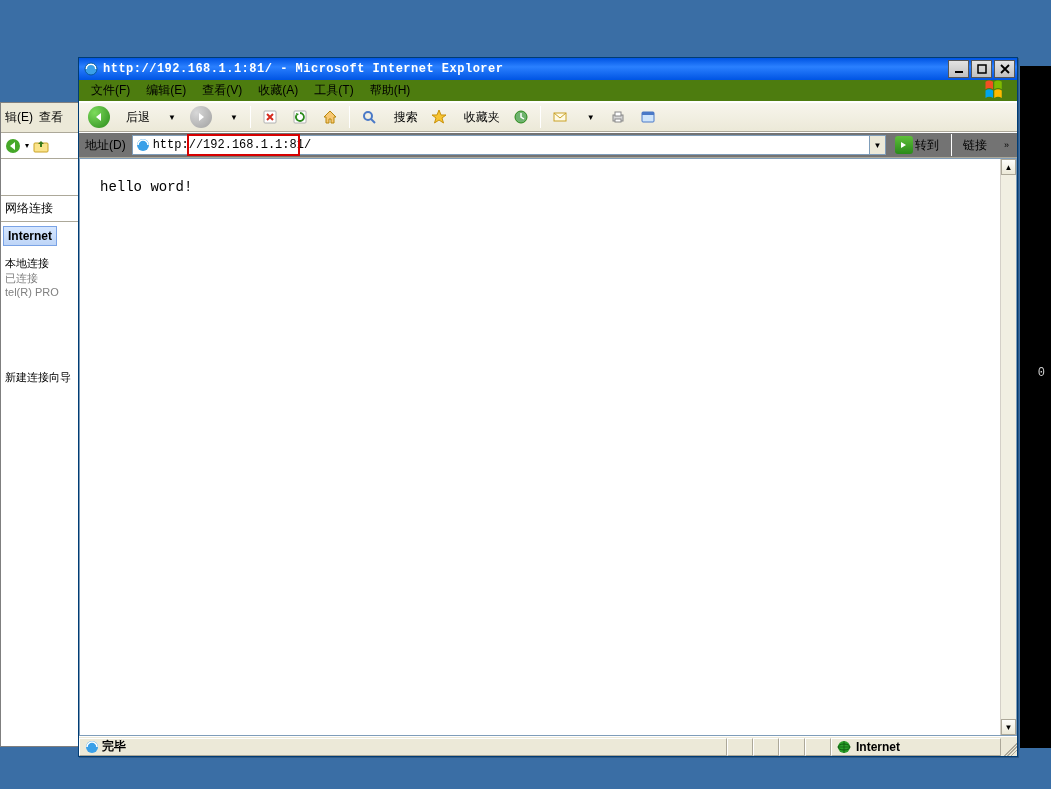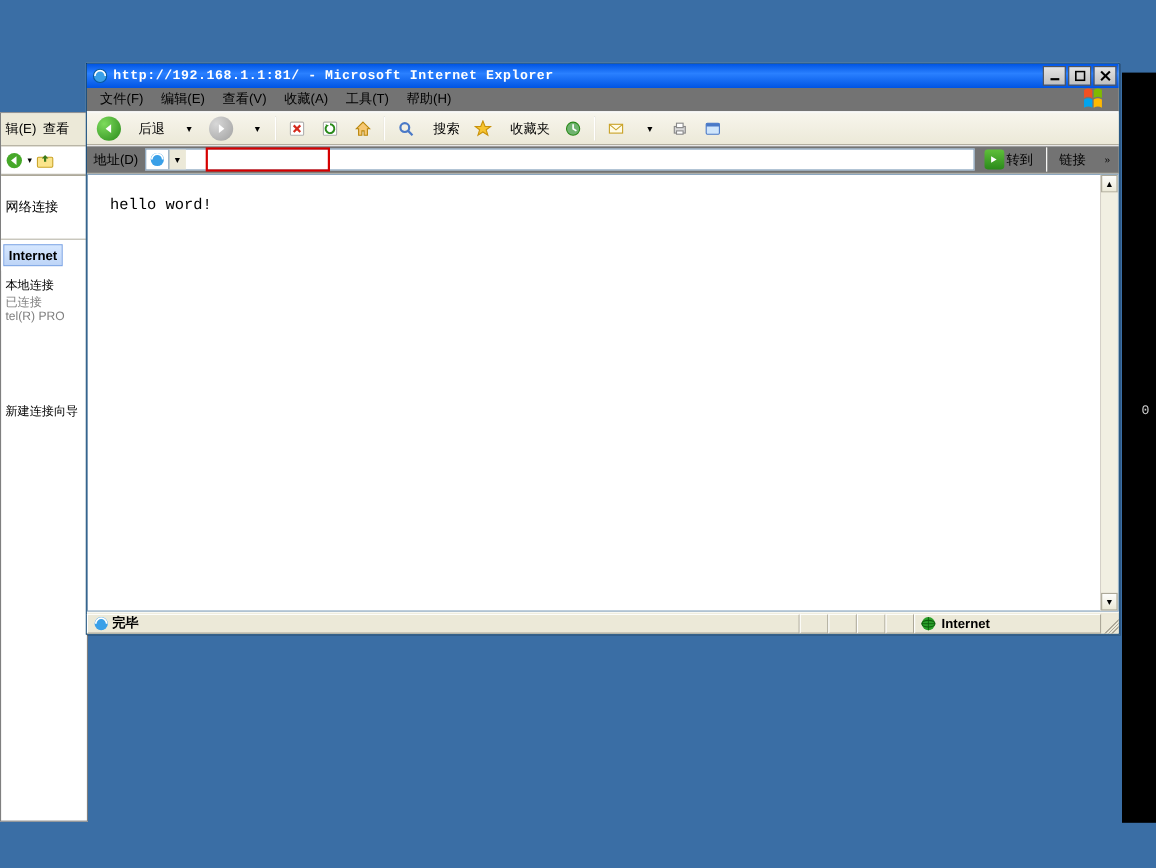--- a/index.html
+++ b/index.html
@@ -39,29 +39,29 @@
   }
   .bg-left-window .sel {
     background: linear-gradient(#d6e7ff,#bed5f7);
     border: 1px solid #7aa3e5;
     padding: 2px 4px; display:inline-block; font-weight:bold;
   }
   .bg-left-window .section {
     padding: 6px 4px; font-size: 11px; color: #000;
   }
   .bg-left-window .grey { color: #808080; }
-  .bg-left-window .hdr { padding:20px 4px; background:#fff; border-top:1px solid #aca899; border-bottom:1px solid #aca899;}
+  .bg-left-window .hdr { padding:4px 4px; background:#fff; border-top:1px solid #aca899; border-bottom:1px solid #aca899;margin-top:36px;}
   .mini-icon {
     width: 16px; height: 16px; display:inline-block; vertical-align:middle;
   }
   
   .ie-window {
     position: absolute;
     left: 78px; top: 57px;
-    width: 940px; height: 520px;
+    width: 940px; height: 700px;
     background: #ece9d8;
     border: 1px solid #003c74;
     box-shadow: 1px 1px 0 rgba(0,0,0,.2);
     z-index: 10;
     display: flex; flex-direction: column;
   }
   .titlebar {
     height: 22px;
     background: linear-gradient(to bottom, #0a246a 0%, #3a6ea5 50%, #0a246a 100%);
     background: linear-gradient(to bottom, #0054e3 0%, #2a80ff 40%, #0054e3 100%);
@@ -83,21 +83,21 @@
     width: 21px; height: 18px; margin-left: 2px;
     background: linear-gradient(#e3e3e3,#c0c0c0);
     border: 1px solid #555;
     display:flex; align-items:center; justify-content:center;
     color:#000; font-weight:bold; font-size:11px;
     cursor: default;
   }
   .titlebar .win-btn.close { }
   .menubar {
     height: 22px;
-    background: #737373;
+    background: #4d7c0f;
     display: flex; align-items: center;
     padding: 0 4px;
     border-bottom: 1px solid #fff;
   }
   .menubar .menu-item {
     padding: 2px 8px; cursor: default;
   }
   .menubar .spacer { flex:1; }
   .menubar .winflag {
     width: 30px; height: 20px; display:flex; align-items:center; justify-content:center;
@@ -389,20 +389,21 @@
 
   <div class="addrbar">
     <span class="lbl">地址(D)</span>
     <div class="addr-input-wrap">
       <span class="page-icon">
         <svg viewBox="0 0 16 16" width="16" height="16">
             <circle cx="8" cy="8" r="6" fill="#3aa0e8"></circle>
             <path d="M3 8 a5 5 0 0 1 10 0" fill="none" stroke="#fff" stroke-width="1.6"></path>
           </svg>
       </span>
+      <input class="addr-input" type="text" value="http://192.168.1.1:81/" style="">
       <div class="hl-box"></div>
       <div class="dd">▼</div>
     </div>
     <div class="go-btn">
       <span class="go-arrow">
         <svg width="10" height="10" viewBox="0 0 10 10">
             <path d="M2 2 L7 5 L2 8 Z" fill="#fff"></path>
           </svg>
       </span>
       <span>转到</span>

